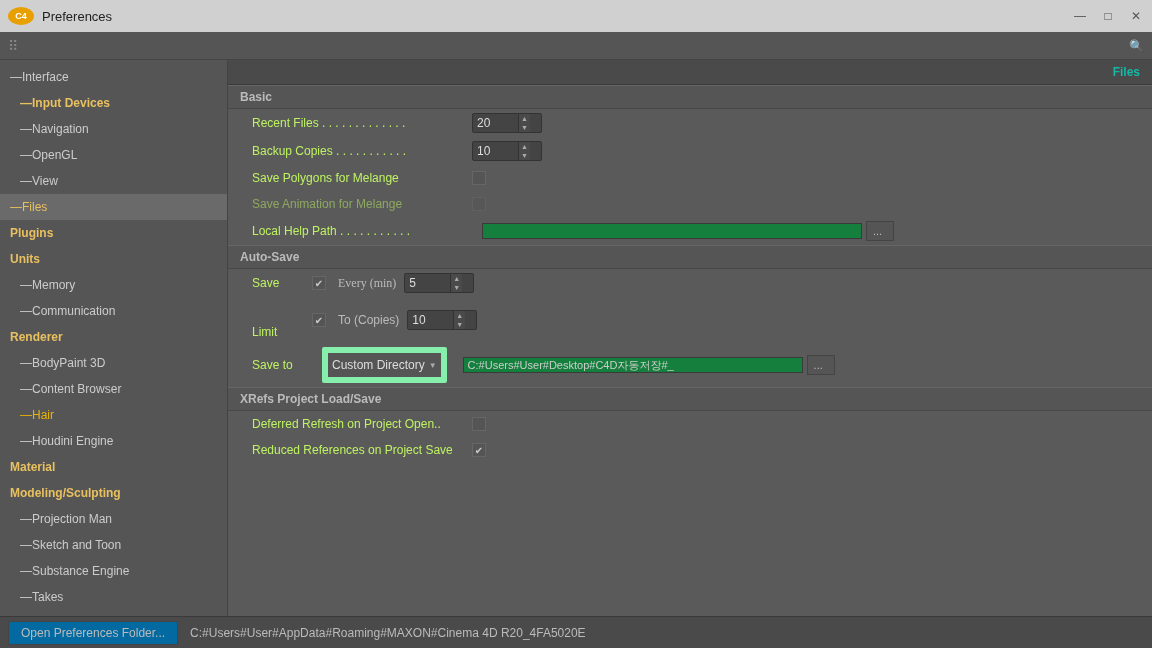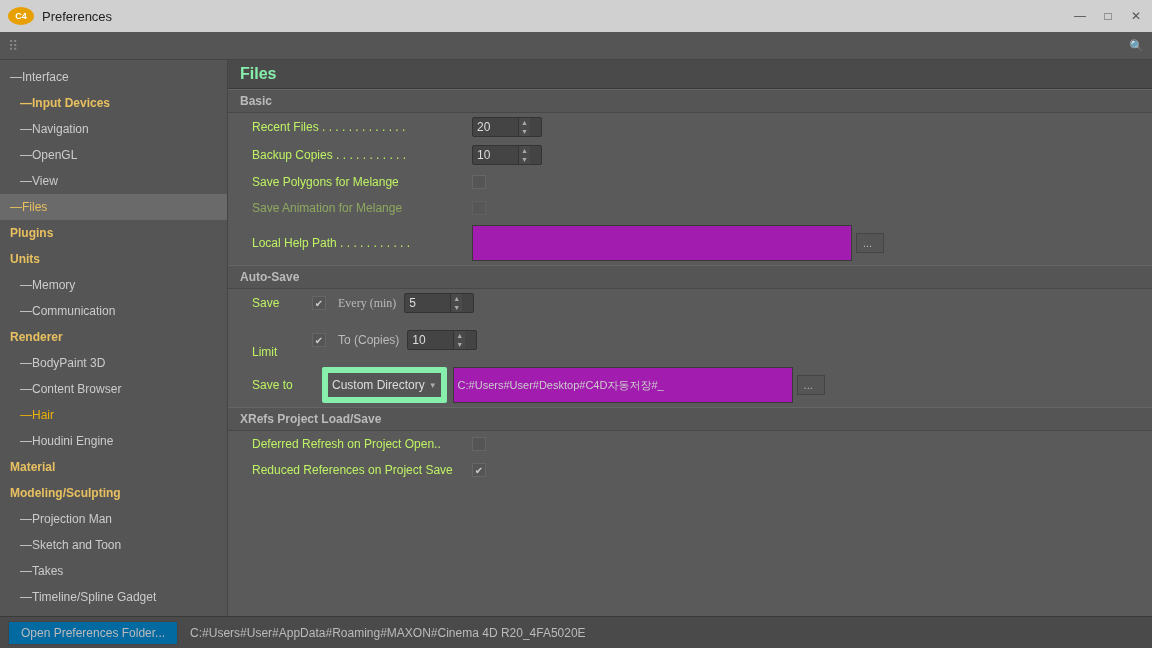--- a/index.html
+++ b/index.html
@@ -93,25 +93,26 @@
     
     .content {
       flex: 1;
       background: #5a5a5a;
       overflow-y: auto;
     }
 
     
     .section-header {
       background: #4a4a4a;
-      color: #86efac;
+      color: #14b8a6;
       padding: 5px 12px;
-      font-size: 16px;
+      font-size: 12px;
       font-weight: bold;
       border-bottom: 1px solid #3a3a3a;
+      text-align: right;
     }
 
     
     .sub-section-header {
       background: #555;
       color: #bbb;
       padding: 4px 12px;
       font-size: 12px;
       font-weight: bold;
       border-bottom: 1px solid #484848;
@@ -216,28 +217,29 @@
       color: #aaa;
     }
 
     
     .path-row {
       display: flex;
       align-items: center;
       gap: 4px;
     }
     .path-input {
-      background: #a21caf;
+      background: #15803d;
       border: 1px solid #3a3a3a;
       color: #ccc;
       font-size: 11px;
       padding: 2px 4px;
-      height: 36px;
+      height: 16px;
       flex: 1;
       outline: none;
+      margin-left: 10px;
     }
 
     
     .bottom-bar {
       height: 32px;
       background: #4a4a4a;
       display: flex;
       align-items: center;
       border-top: 1px solid #3a3a3a;
       gap: 0;
@@ -294,20 +296,21 @@
       <div class="sidebar-item" style="padding-left: 20px; color: rgb(204, 204, 204);">—Communication</div>
       <div class="sidebar-item" style="padding-left: 10px; color: rgb(232, 192, 96); font-weight: bold;">Renderer</div>
       <div class="sidebar-item" style="padding-left: 20px; color: rgb(204, 204, 204);">—BodyPaint 3D</div>
       <div class="sidebar-item" style="padding-left: 20px; color: rgb(204, 204, 204);">—Content Browser</div>
       <div class="sidebar-item" style="padding-left: 20px; color: #eab308;">—Hair</div>
       <div class="sidebar-item" style="padding-left: 20px; color: rgb(204, 204, 204);">—Houdini Engine</div>
       <div class="sidebar-item" style="padding-left: 10px; color: rgb(232, 192, 96); font-weight: bold;">Material</div>
       <div class="sidebar-item" style="padding-left: 10px; color: rgb(232, 192, 96); font-weight: bold;">Modeling/Sculpting</div>
       <div class="sidebar-item" style="padding-left: 20px; color: rgb(204, 204, 204);">—Projection Man</div>
       <div class="sidebar-item" style="padding-left: 20px; color: rgb(204, 204, 204);">—Sketch and Toon</div>
+      <div class="sidebar-item" style="padding-left: 20px; color: rgb(204, 204, 204);">—Substance Engine</div>
       <div class="sidebar-item" style="padding-left: 20px; color: rgb(204, 204, 204);">—Takes</div>
       <div class="sidebar-item" style="padding-left: 20px; color: rgb(204, 204, 204);">—Timeline/Spline Gadget</div>
     </div>
 
   <div class="content">
 
     <div class="section-header">Files</div>
 
     <div class="sub-section-header">Basic</div>
 

